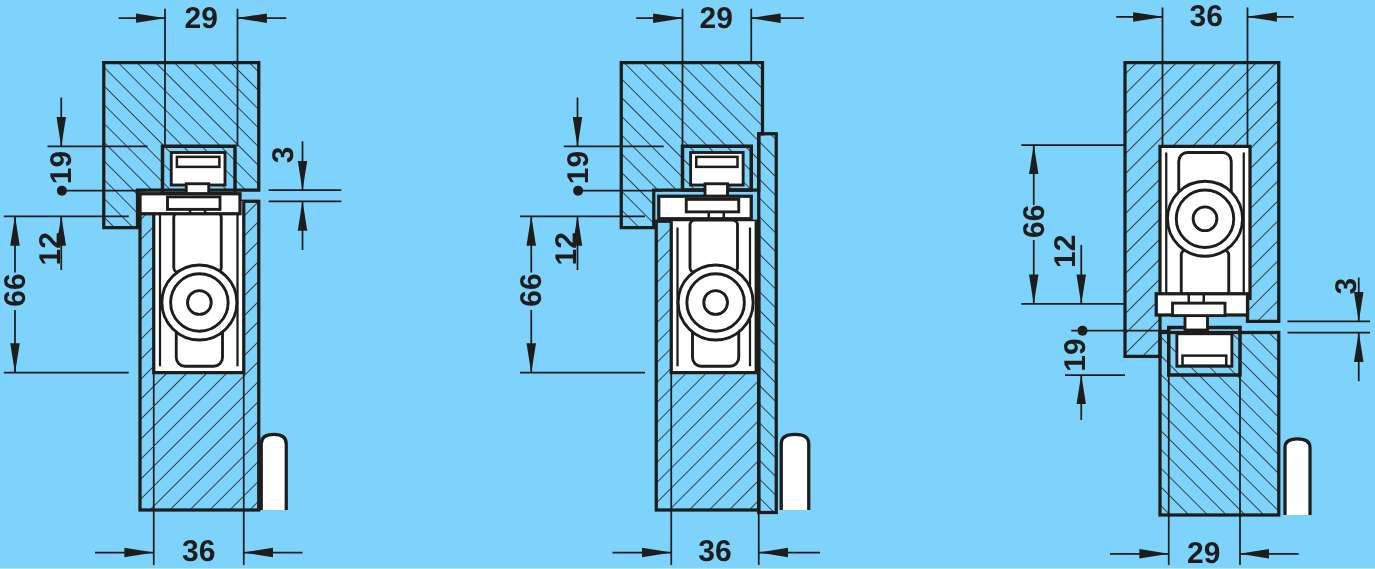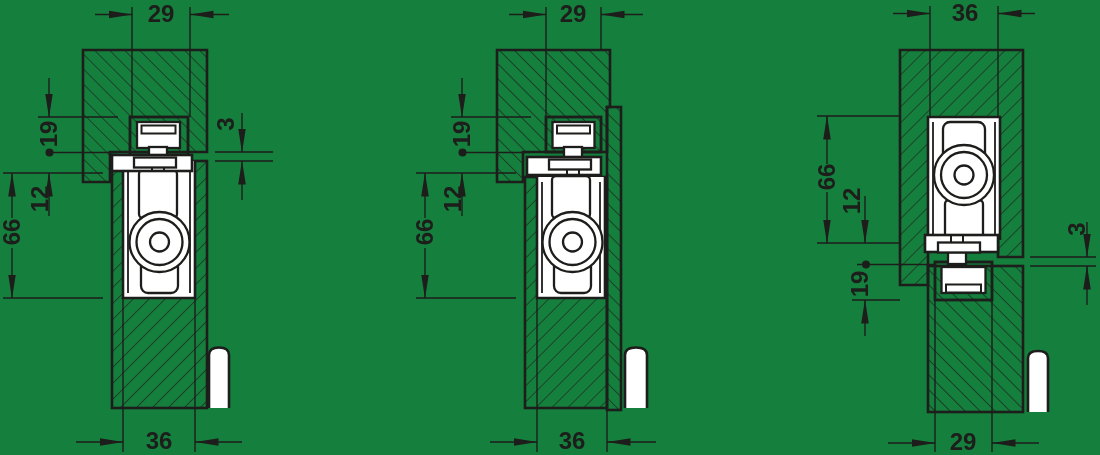--- a/index.html
+++ b/index.html
@@ -1,16 +1,16 @@
 <!DOCTYPE html>
 <html><head>
 <meta charset="utf-8">
 <style>
   html,body{margin:0;padding:0;background:#ffffff;}
-  .stage{position:relative;width:1100px;height:455px;background:#15803d;overflow:hidden;
+  .stage{position:relative;width:1100px;height:455px;background:#7dd3fc;overflow:hidden;
          font-family:"Liberation Sans",sans-serif;}
   svg{display:block;}
   .dim-label{font-family:"Liberation Sans",sans-serif;font-weight:bold;font-size:24px;fill:#1d1d1b;}
   .dimline{stroke:#1d1d1b;stroke-width:1.4;fill:none;}
   .thinline{stroke:#1d1d1b;stroke-width:1.8;fill:none;}
   .bold{stroke:#1d1d1b;stroke-width:2.8;fill:none;}
   .part{stroke:#1d1d1b;stroke-width:2.6;}
   .mech{stroke:#1d1d1b;stroke-width:2.3;fill:#ffffff;}
   .mech2{stroke:#1d1d1b;stroke-width:2;fill:#ffffff;}
 </style>

